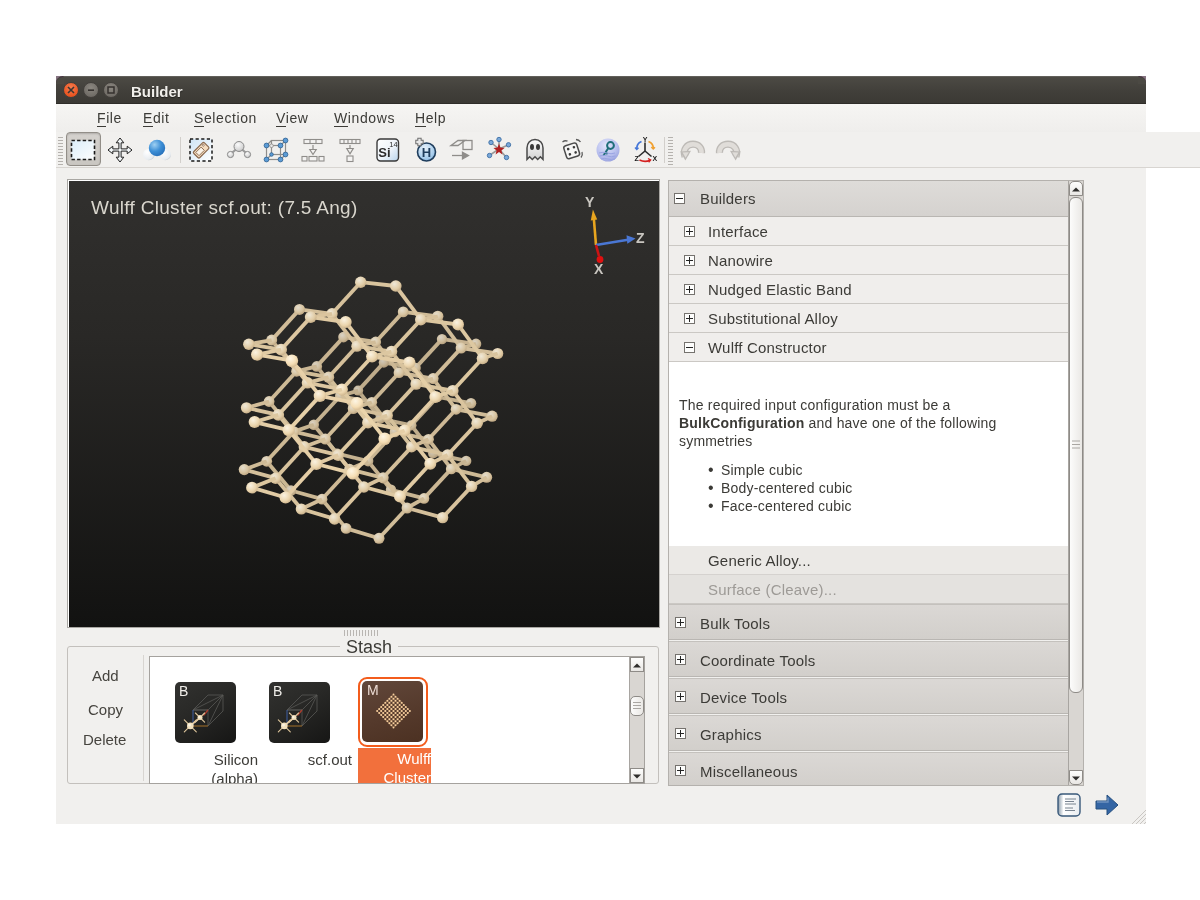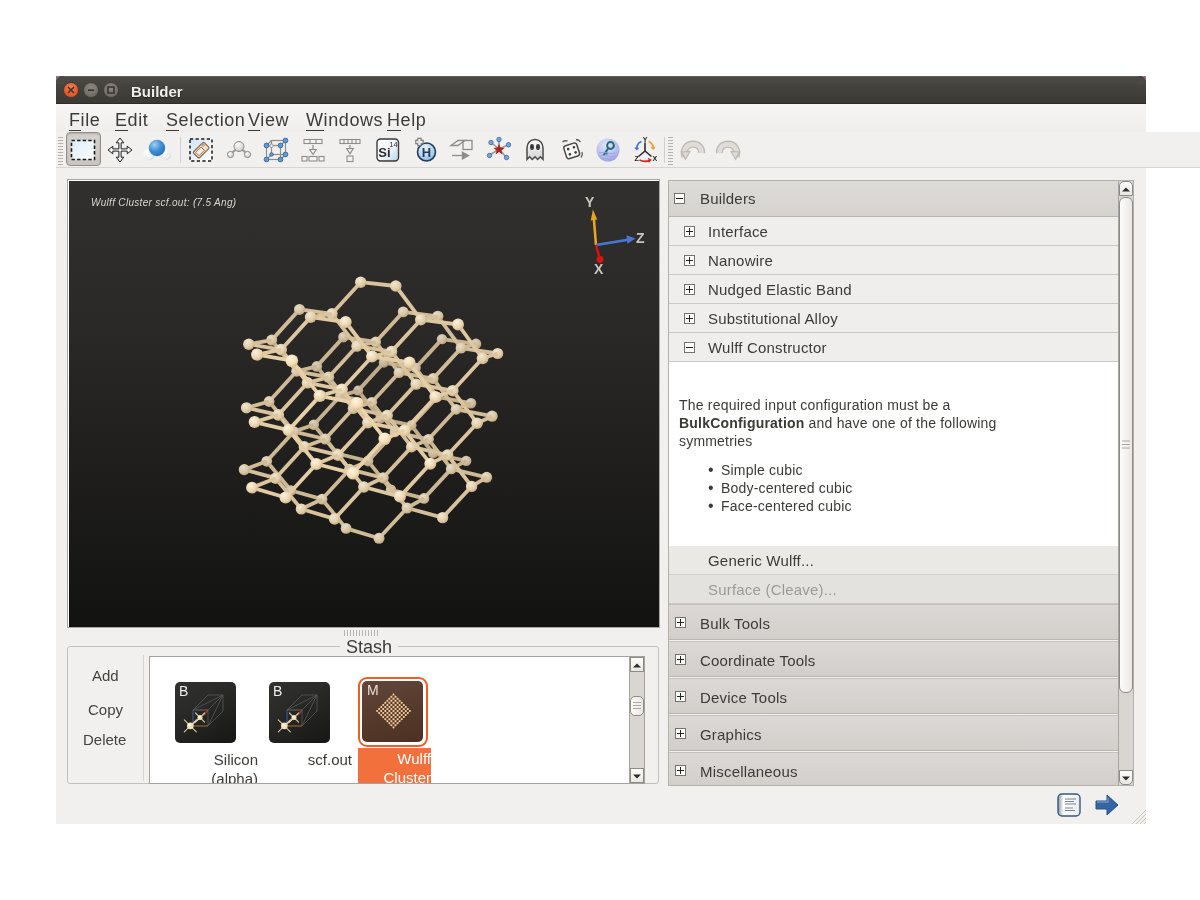--- a/index.html
+++ b/index.html
@@ -10,49 +10,49 @@
 .titlebar:after { content:""; position:absolute; left:0; bottom:0; width:100%; height:1px; background:#2f2d29; }
 .corner { position:absolute; width:8px; height:8px; top:0; }
 .tb-btn { position:absolute; top:6px; width:16px; height:16px; border-radius:50%; }
 .btn-close { left:7px; background:radial-gradient(circle at 50% 35%,#f57e52,#e95420 70%); border:1px solid #433f3c; }
 .btn-min, .btn-max { background:radial-gradient(circle at 50% 35%,#8b8780,#6f6b65 75%); border:1px solid #43403c; }
 .btn-min { left:27px; } .btn-max { left:47px; }
 .title-text { position:absolute; left:75px; top:7px; font-size:15px; font-weight:bold; color:#f1efeb;
   text-shadow:0 1px 1px rgba(0,0,0,0.5); }
 .menubar { position:absolute; left:0; top:28px; width:1090px; height:28px;
   background:linear-gradient(#f6f5f3,#efeeec); }
-.menu-item { position:absolute; top:6px; font-size:18px; color:#3c3b37; letter-spacing:0.6px; }
+.menu-item { position:absolute; top:6px; font-size:14px; color:#3c3b37; letter-spacing:0.6px;margin-left:28px; }
 .menu-item u { text-decoration:none; border-bottom:1px solid #3c3b37; padding-bottom:0px; }
 .toolbar { position:absolute; left:0; top:56px; width:1182px; height:36px; background:#f1f0ee;
   border-bottom:1px solid #d8d5d1; }
 .tool-grip { position:absolute; left:2px; top:5px; width:5px; height:28px;
   background:repeating-linear-gradient(#b5b2ae 0 1px, transparent 1px 3px); }
 .tool-sel { position:absolute; left:10px; top:0px; width:35px; height:34px; border:1px solid #928e88;
   border-radius:4px; background:linear-gradient(#d5d2ce,#c9c6c1); box-shadow:inset 0 1px 2px rgba(0,0,0,0.18); }
 .ticon { position:absolute; top:4px; width:28px; height:28px; }
 .tsep { position:absolute; top:5px; width:1px; height:26px; background:#d2cfcb; }
 .viewport-frame { position:absolute; left:11px; top:103px; width:593px; height:449px;
   border:1px solid #a9a7a3; background:#fff; }
 .viewport { position:absolute; left:1px; top:1px; width:590px; height:446px;
   background:linear-gradient(#31302e,#292826 35%,#121211); overflow:hidden; }
-.vp-title { position:absolute; left:22px; top:16px; font-size:10px; color:#d9d6cd; letter-spacing:0.3px;font-style:italic; }
+.vp-title { position:absolute; left:22px; top:16px; font-size:19px; color:#d9d6cd; letter-spacing:0.3px; }
 .splitter { position:absolute; left:288px; top:554px; width:36px; height:6px;
   background:repeating-linear-gradient(90deg,#b9b6b2 0 1px, transparent 1px 3px); }
 .stash-group { position:absolute; left:11px; top:570px; width:592px; height:138px;
   border:1px solid #c3c0bc; border-radius:3px; }
 .stash-legend { position:absolute; left:272px; top:-10px; padding:0 6px; background:#f1f0ee;
   font-size:18px; color:#3c3b37; }
 .stash-btn { position:absolute; left:14px; font-size:15px; color:#46443f; }
 .stash-sep { position:absolute; left:75px; top:8px; width:1px; height:126px; background:#d8d5d1; }
 .stash-list { position:absolute; left:81px; top:9px; width:496px; height:128px; background:#ffffff;
   border:1px solid #a5a29e; overflow:hidden; }
 .thumb { position:absolute; top:25px; width:61px; height:61px; border-radius:5px;
   background:linear-gradient(150deg,#323230,#292927 40%,#161615); }
 .thumb-label { position:absolute; font-size:15px; color:#3c3b37; text-align:right; line-height:19px; }
-.right-panel { position:absolute; left:612px; top:104px; width:466px; height:606px;
+.right-panel { position:absolute; left:612px; top:104px; width:416px; height:606px;
   border:1px solid #b4b1ad; background:#f1f0ee; overflow:hidden; }
 .rp-row { position:absolute; left:0; width:450px; }
 .rp-h1 { background:linear-gradient(#dedcd9,#d5d2cf); border-bottom:1px solid #b9b6b2; }
 .rp-sub { background:#f0eeec; border-bottom:1px solid #cbc8c4; }
 .rp-big { background:linear-gradient(#dbd8d5,#d2cfcb); border-top:1px solid #c4c1bd; border-bottom:1px solid #b9b6b2; }
 .rp-text { position:absolute; font-size:15px; color:#3c3b37; letter-spacing:0.2px; }
 .expander { position:absolute; width:11px; height:11px; border:1px solid #75726e; background:#fdfdfc; }
 .expander i { position:absolute; left:1px; top:4px; width:7px; height:1px; background:#242424; }
 .expander b { position:absolute; left:4px; top:1px; width:1px; height:7px; background:#242424; }
 .rp-white { position:absolute; left:0; background:#ffffff; width:450px; }
@@ -1012,21 +1012,21 @@
 <div class="rp-text" style="left:39px;top:6px">Wulff Constructor</div>
 </div>
 <div class="rp-white" style="top:181px;height:184px">
 <div class="desc">The required input configuration must be a<br><b>BulkConfiguration</b> and have one of the following<br>symmetries<div class="bullets">
             <div>Simple cubic</div>
             <div>Body-centered cubic</div>
             <div>Face-centered cubic</div>
           </div></div>
 </div>
 <div class="rp-row" style="top:365px;height:29px;background:#ebe9e6;border-bottom:1px solid #d5d2cf">
-        <div class="rp-text" style="left:39px;top:6px">Generic Wulff...</div>
+        <div class="rp-text" style="left:39px;top:6px">Generic Alloy...</div>
       </div>
 <div class="rp-row" style="top:394px;height:29px;background:#e4e2df;border-bottom:1px solid #cbc8c4">
         <div class="rp-text" style="left:39px;top:6px;color:#9d9a96">Surface (Cleave)...</div>
       </div>
 <div class="rp-row rp-big" style="top:423px;height:36px">
 <div class="expander" style="left:6px;top:12px">
           <i></i>
           <b></b>
         </div>
 <div class="rp-text" style="left:31px;top:10px">Bulk Tools</div>

